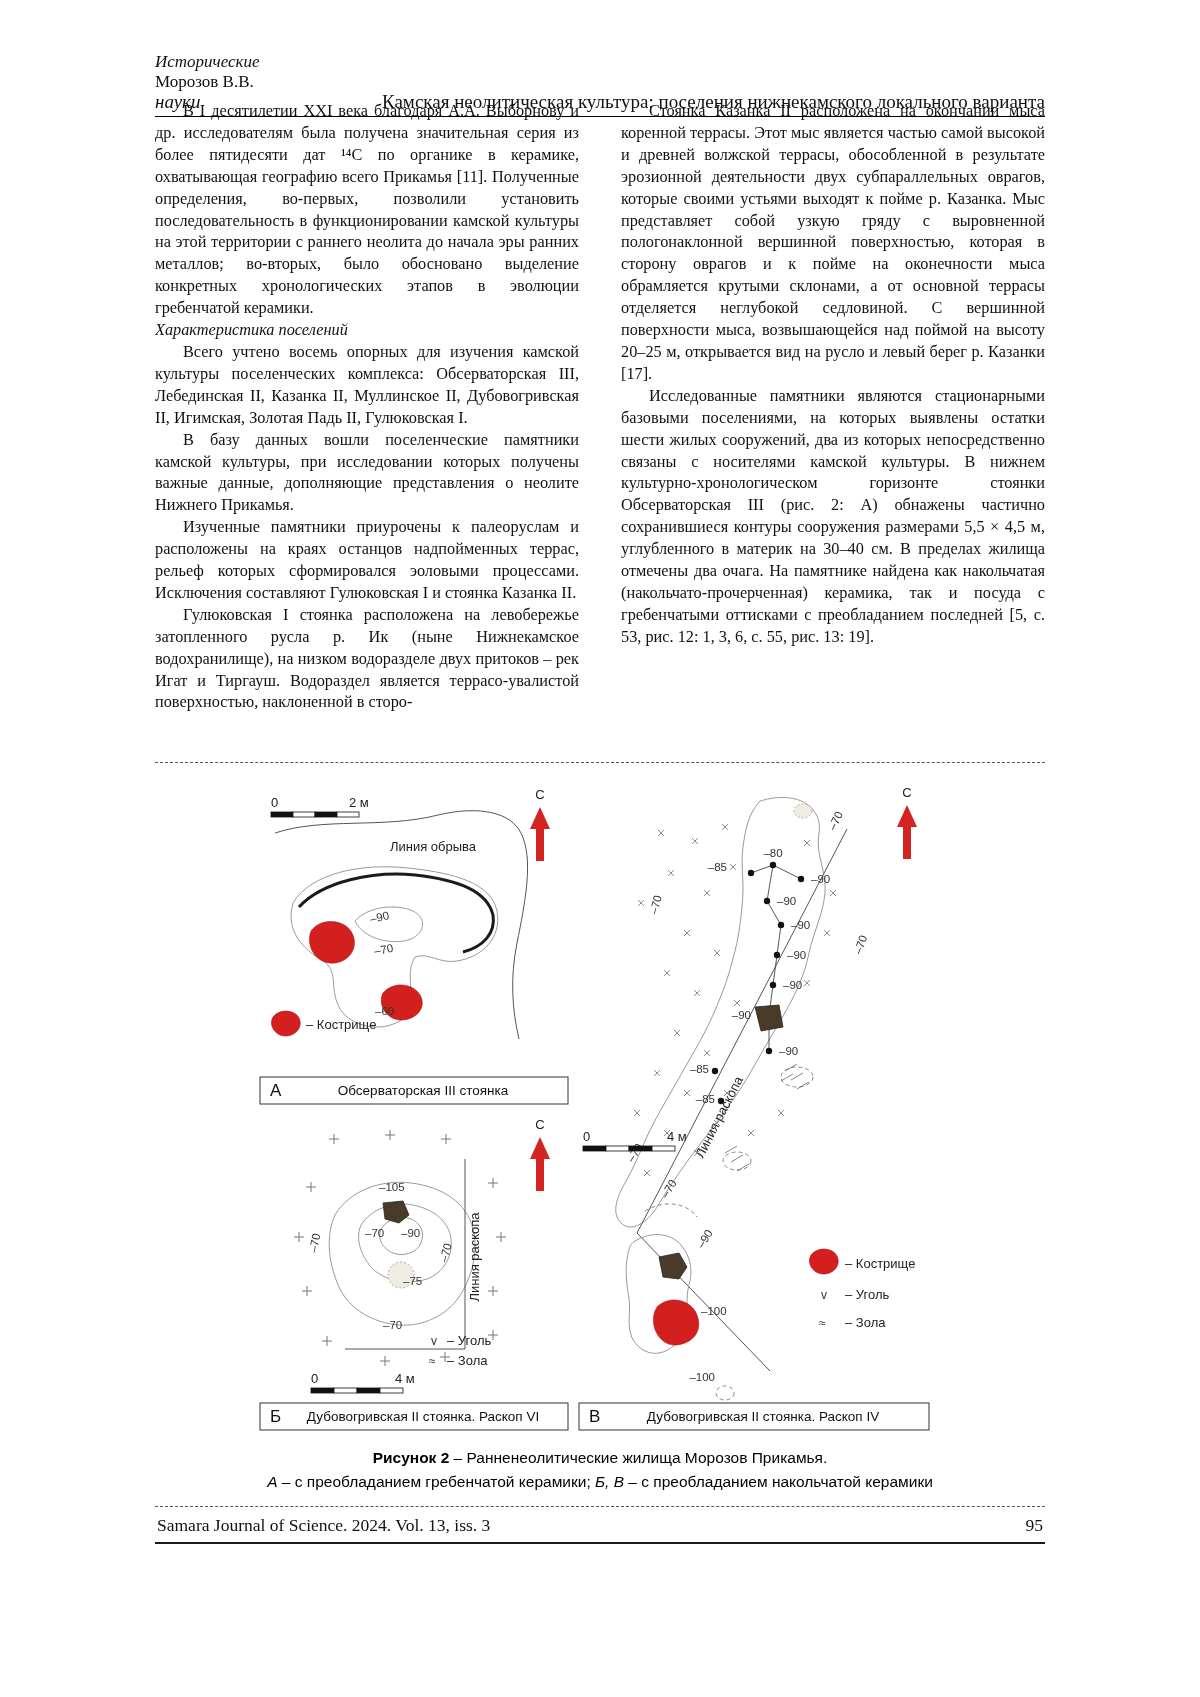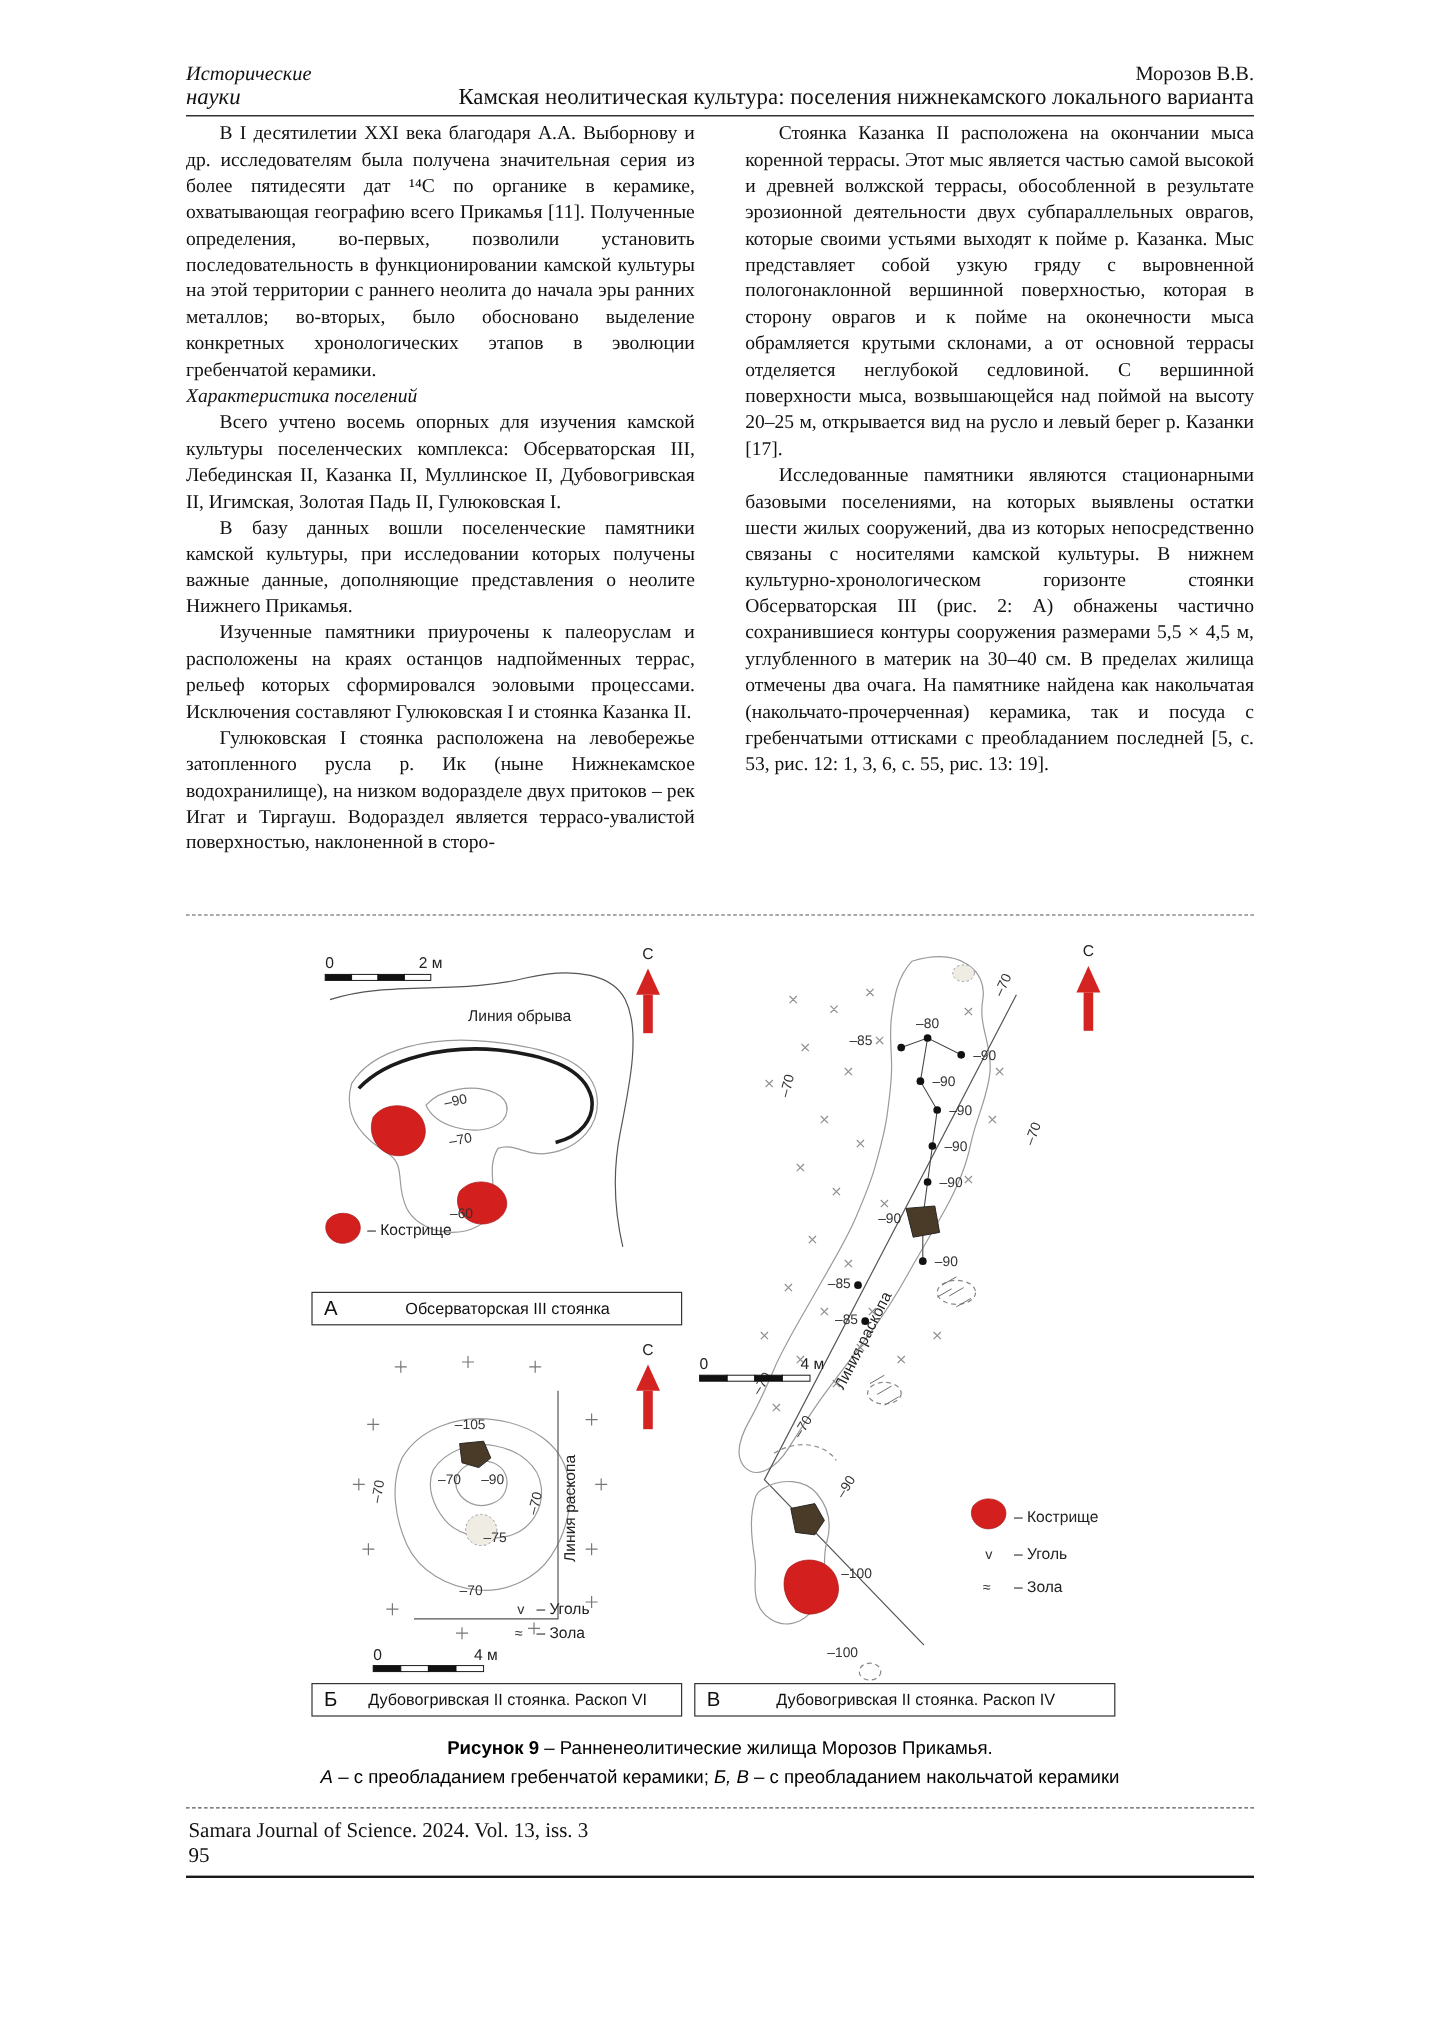--- a/index.html
+++ b/index.html
@@ -3,21 +3,21 @@
 <meta charset="utf-8">
 <style>
   html,body { margin:0; padding:0; background:#888; }
   .page {
     position:relative; width:1200px; height:1697px; margin:0 auto;
     background:#ffffff; font-family:"Liberation Serif", serif; color:#111;
     overflow:hidden;
   }
   
   .header { position:absolute; left:155px; top:52px; width:890px; border-bottom:1.5px solid #000; padding-bottom:3px; }
-  .hdr-row1 { display:flex; justify-content:space-between; font-size:17px; line-height:20px; }
+  .hdr-row1 { display:flex; justify-content:space-between; font-size:17px; line-height:20px;flex-direction:column; }
   .hdr-row2 { position:relative; font-size:19px; line-height:20px; height:21px; }
   .hdr-ital { font-style:italic; }
   .hdr-center { position:absolute; left:0; width:100%; text-align:right; }
   
   .cols { position:absolute; left:155px; top:100px; width:890px; height:664px; display:flex; gap:42px; overflow:hidden; }
   .col { width:430px; font-size:16.3px; line-height:21.9px; text-align:justify; hyphens:auto; }
   .col p { margin:0; text-indent:28px; }
   .col p.noindent { text-indent:0; }
   .col p.sect { text-indent:0; font-style:italic; }
   
@@ -46,21 +46,21 @@
   .stipple { fill:#efece4; stroke:#999; stroke-width:0.8; stroke-dasharray:2 2; }
   .dashedline { fill:none; stroke:#888; stroke-width:1; stroke-dasharray:4 3; }
   .hatch { stroke:#666; stroke-width:0.8; fill:none; }
   .narrow { fill:#d42422; }
   
   .fig-caption { margin-top:13px; text-align:center; font-family:"Liberation Sans", sans-serif; font-size:15.5px; line-height:24px; color:#000; }
   .cap-b { font-weight:bold; }
   .cap-i { font-style:italic; }
   
   .footer-block { position:absolute; left:155px; top:1506px; width:890px; }
-  .footer-row { display:flex; justify-content:space-between; font-size:17.5px; padding:8px 2px 6px 2px; border-bottom:2px solid #1a1a1a;flex-direction:column; }
+  .footer-row { display:flex; justify-content:space-between; font-size:17.5px; padding:8px 2px 6px 2px; border-bottom:2px solid #1a1a1a; }
 </style>
 </head>
 <body>
 
 <div class="page">
 
   <div class="header">
     <div class="hdr-row1">
       <span class="hdr-ital">Исторические</span>
       <span>Морозов В.В.</span>
@@ -278,21 +278,21 @@
 
         <g>
           <rect class="titlebar" x="4" y="632" width="350" height="27"></rect>
           <text class="figletter" x="14" y="651">В</text>
           <text class="figtitle" x="188" y="650" text-anchor="middle">Дубовогривская II стоянка. Раскоп IV</text>
         </g>
       </svg>
     </div>
 
     <div class="fig-caption">
-      <div><span class="cap-b">Рисунок 9</span><span> – Ранненеолитические жилища Морозов Прикамья.</span></div>
+      <div><span class="cap-b">Рисунок 2</span><span> – Ранненеолитические жилища Морозов Прикамья.</span></div>
       <div><span class="cap-i">А</span><span> – с преобладанием гребенчатой керамики; </span><span class="cap-i">Б, В</span><span> – с преобладанием накольчатой керамики</span></div>
     </div>
   </div>
 
   <div class="footer-block">
     <div class="dashsep"></div>
     <div class="footer-row">
       <span>Samara Journal of Science. 2024. Vol. 13, iss. 3</span>
       <span>95</span>
     </div>

